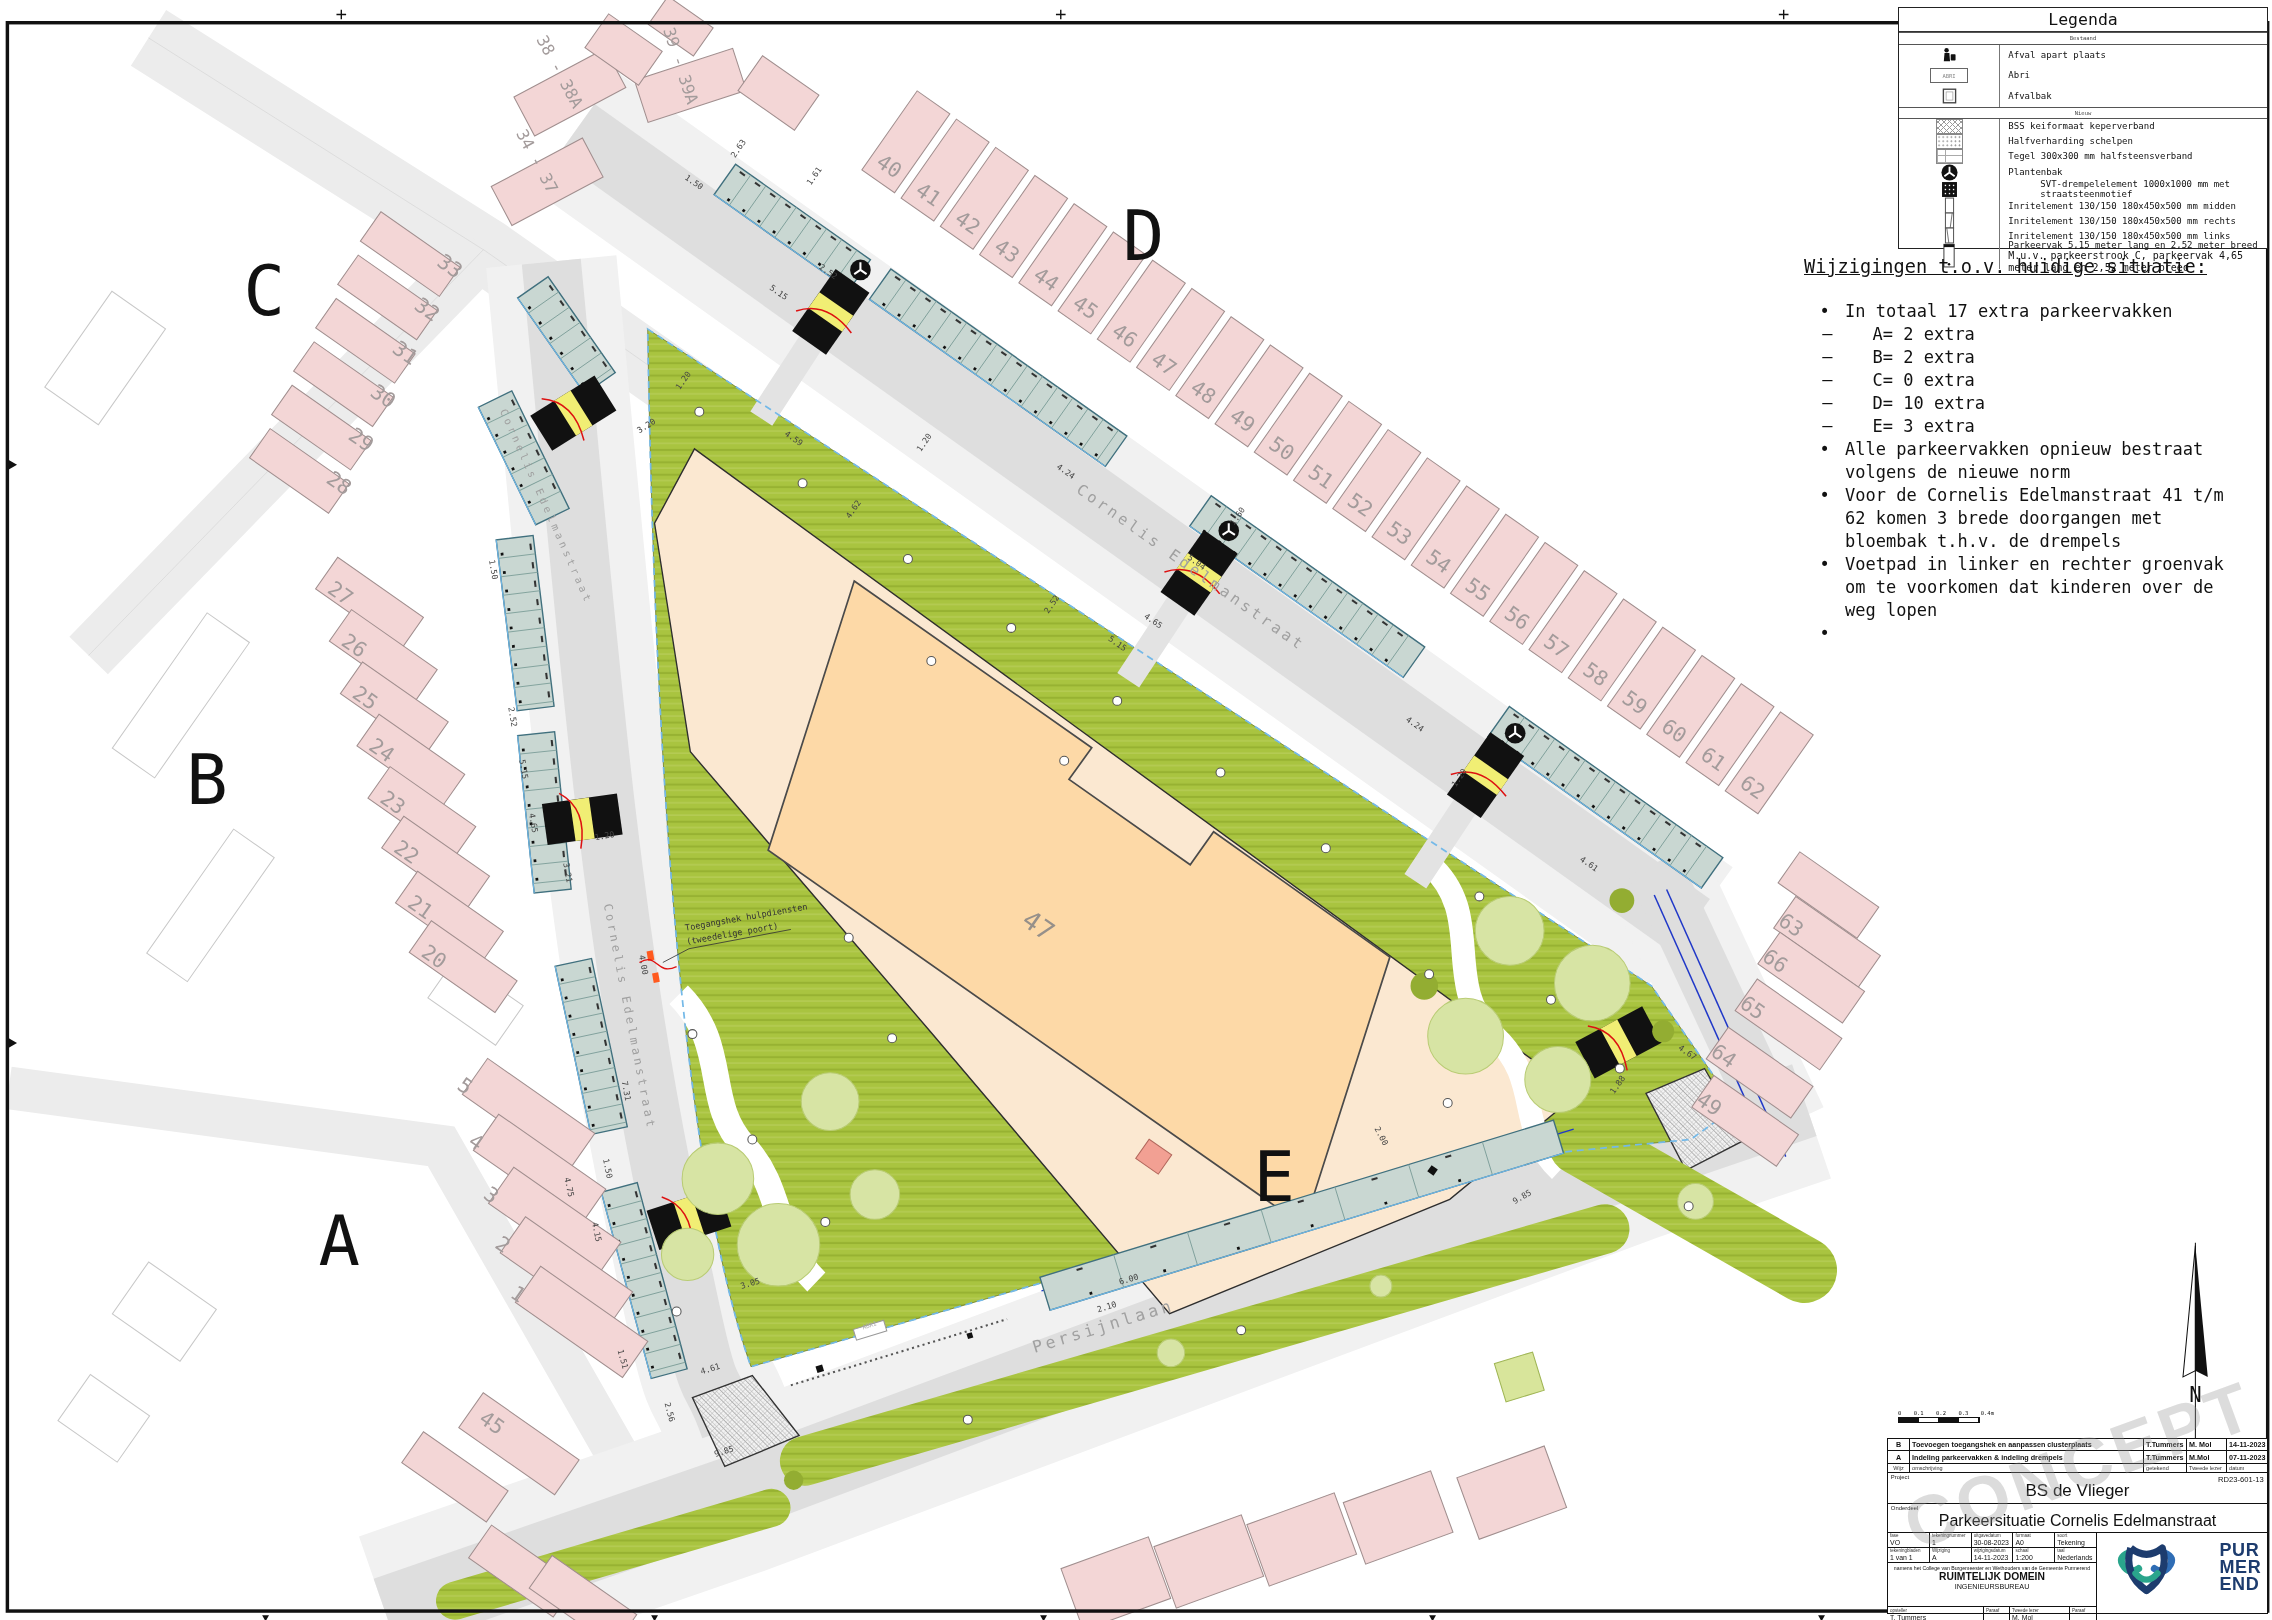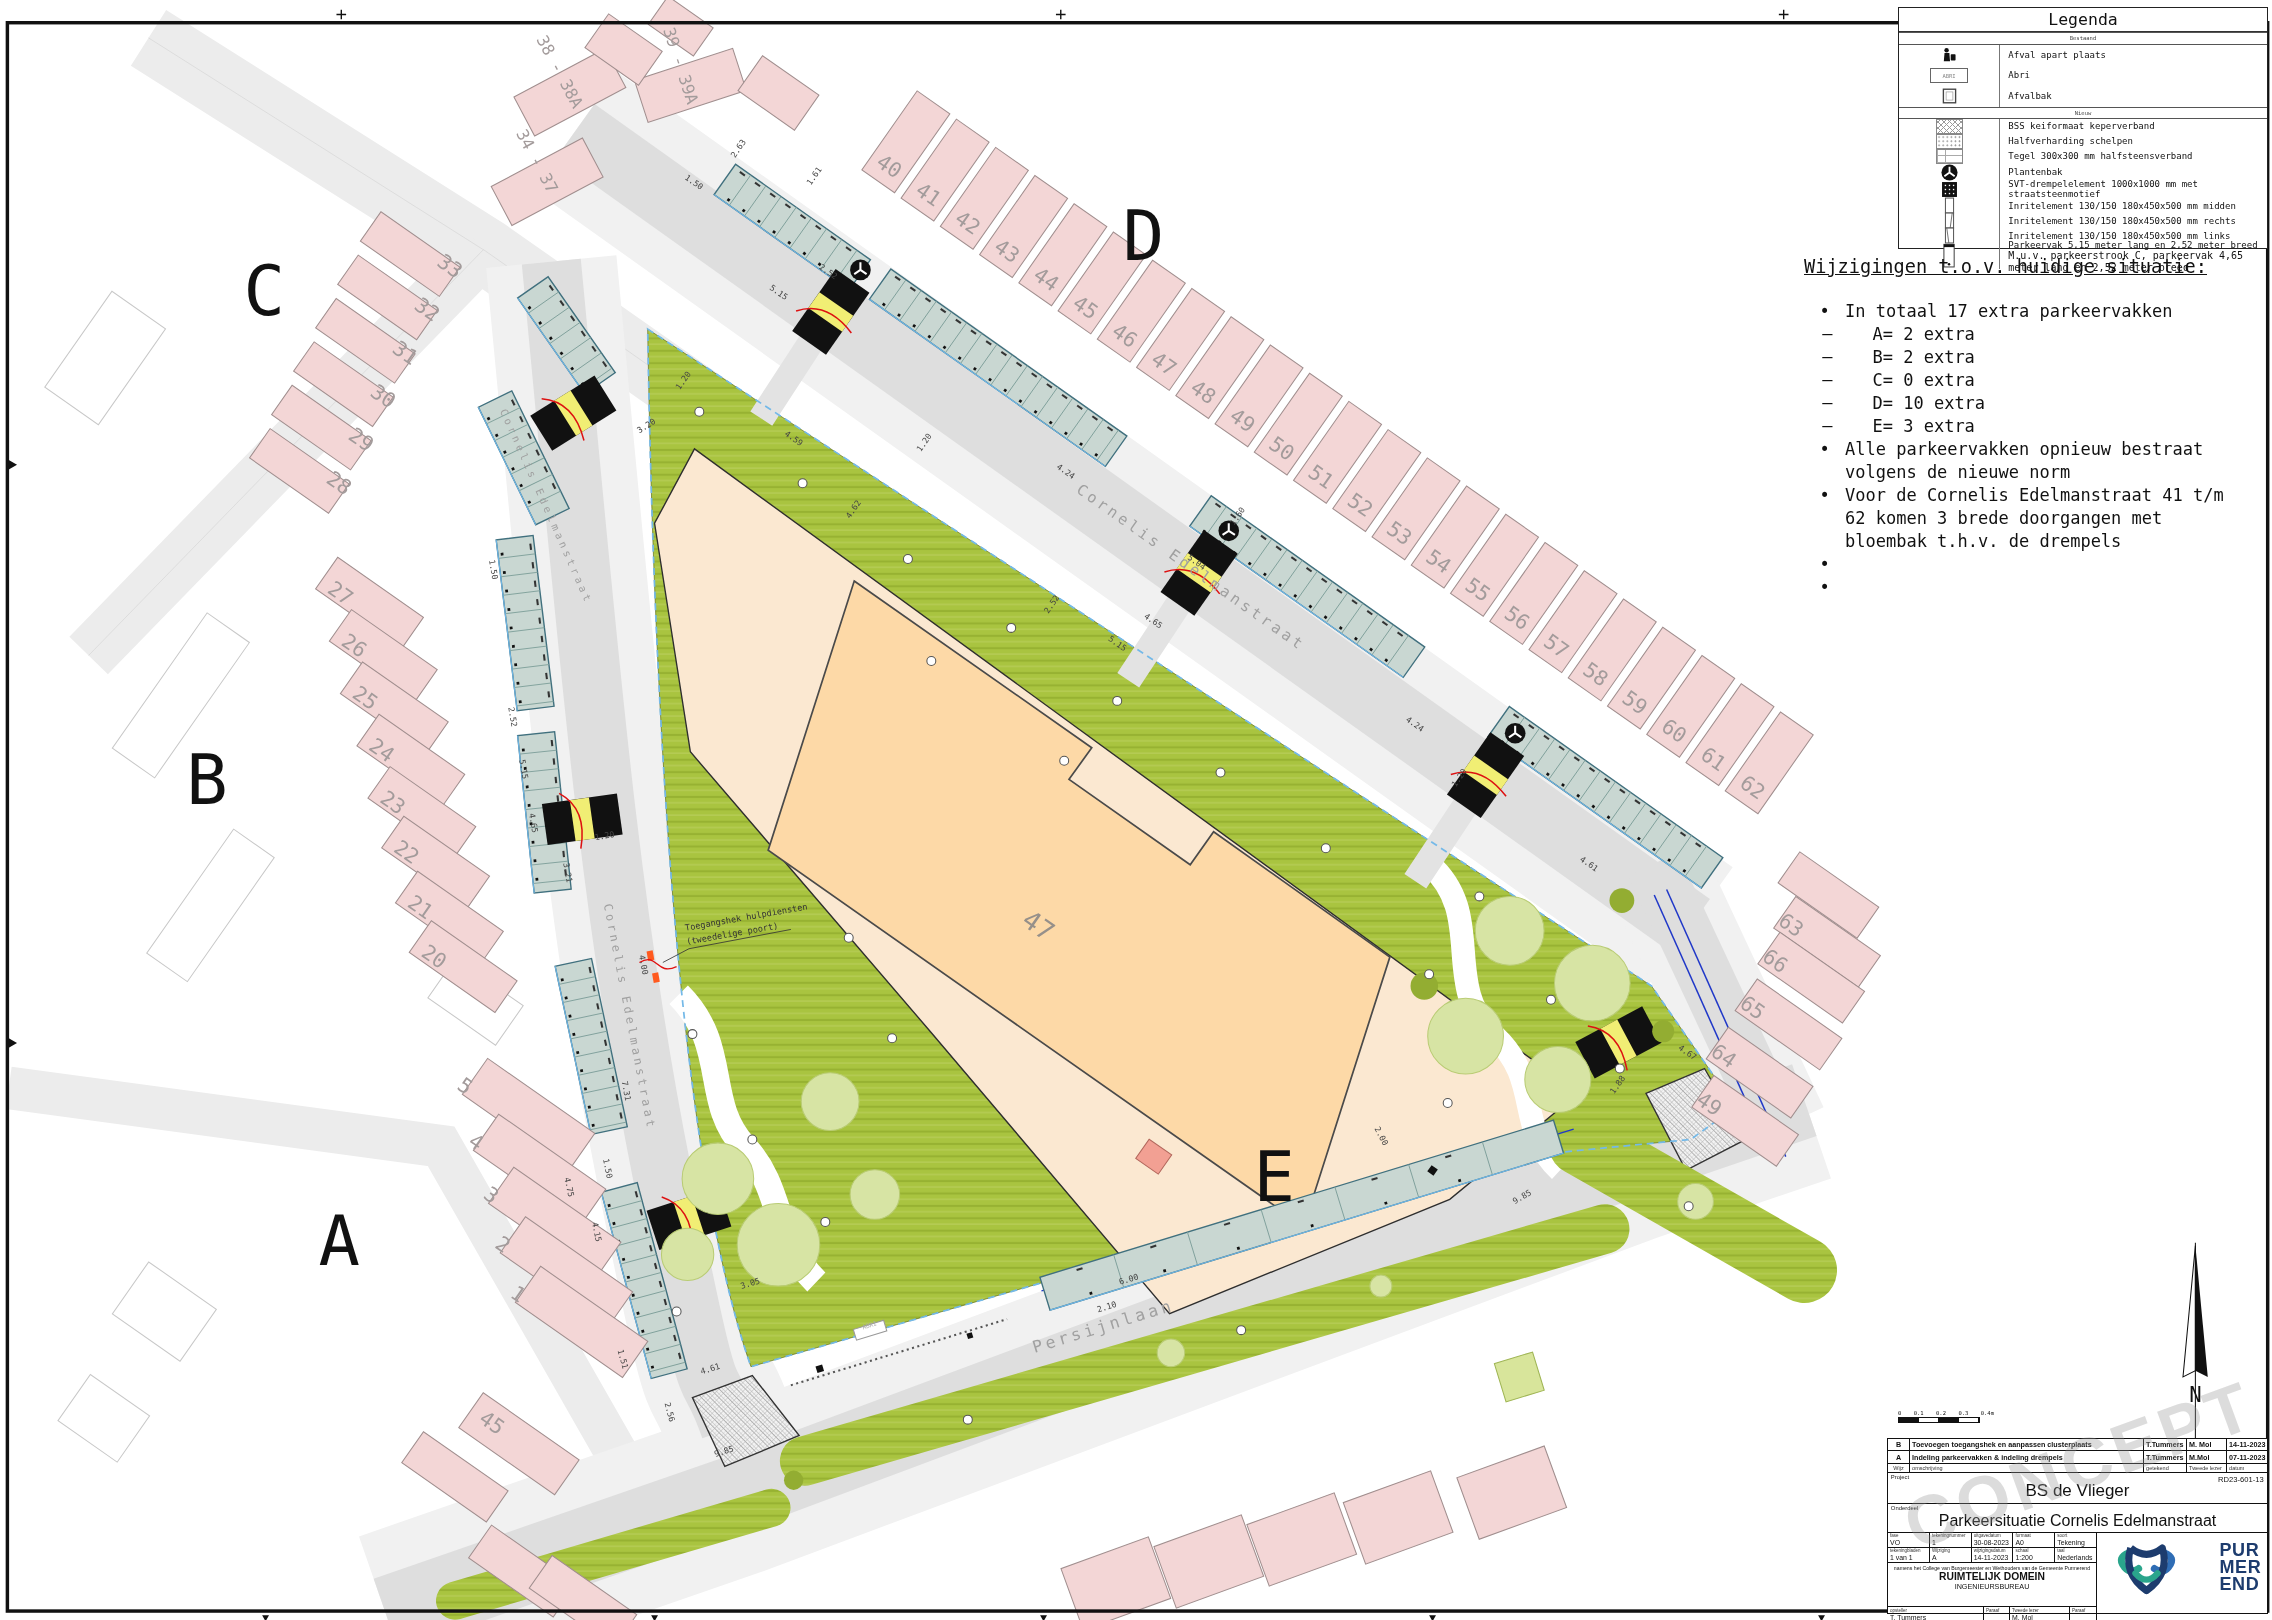--- a/index.html
+++ b/index.html
@@ -863,21 +863,21 @@
         </div>
         <div class="lg-row" style="height: 16.5px;">
           <div class="lg-ic">
             <svg width="19" height="19" viewBox="0 0 26 26">
               <circle cx="13" cy="13" r="11" fill="#111"></circle>
               <path d="M13,5 L13,13 M6,18 L13,13 M20,18 L13,13" stroke="#fff" stroke-width="2.5" fill="none"></path>
             </svg>
           </div>
           <div class="lg-lb">Plantenbak</div>
         </div>
-        <div class="lg-row" style="height: 18px;">
+        <div class="lg-row" style="height: 18px; gap: 32px;">
           <div class="lg-ic">
             <svg width="19" height="19" viewBox="0 0 28 28">
               <rect x="3" y="3" width="22" height="22" fill="#111"></rect>
               <g fill="#fff">
                 <rect x="7" y="7" width="2" height="2"></rect>
                 <rect x="13" y="7" width="2" height="2"></rect>
                 <rect x="19" y="7" width="2" height="2"></rect>
                 <rect x="7" y="13" width="2" height="2"></rect>
                 <rect x="13" y="13" width="2" height="2"></rect>
                 <rect x="19" y="13" width="2" height="2"></rect>
@@ -958,20 +958,21 @@
         <div class="ch-line bullet">
           <div class="mk">•</div>
           <div class="tx">Alle parkeervakken opnieuw bestraat volgens de nieuwe norm</div>
         </div>
         <div class="ch-line bullet">
           <div class="mk">•</div>
           <div class="tx">Voor de Cornelis Edelmanstraat 41 t/m 62 komen 3 brede doorgangen met bloembak t.h.v. de drempels</div>
         </div>
         <div class="ch-line bullet">
           <div class="mk">•</div>
+          <div class="tx">Voetpad in linker en rechter groenvak om te voorkomen dat kinderen over de weg lopen</div>
         </div>
         <div class="ch-line bullet">
           <div class="mk">•</div>
         </div>
       </div>
 </div>
 
 <div class="scalebar">
   <div class="sb-labels" id="sb-labels">
         <span>0</span>

